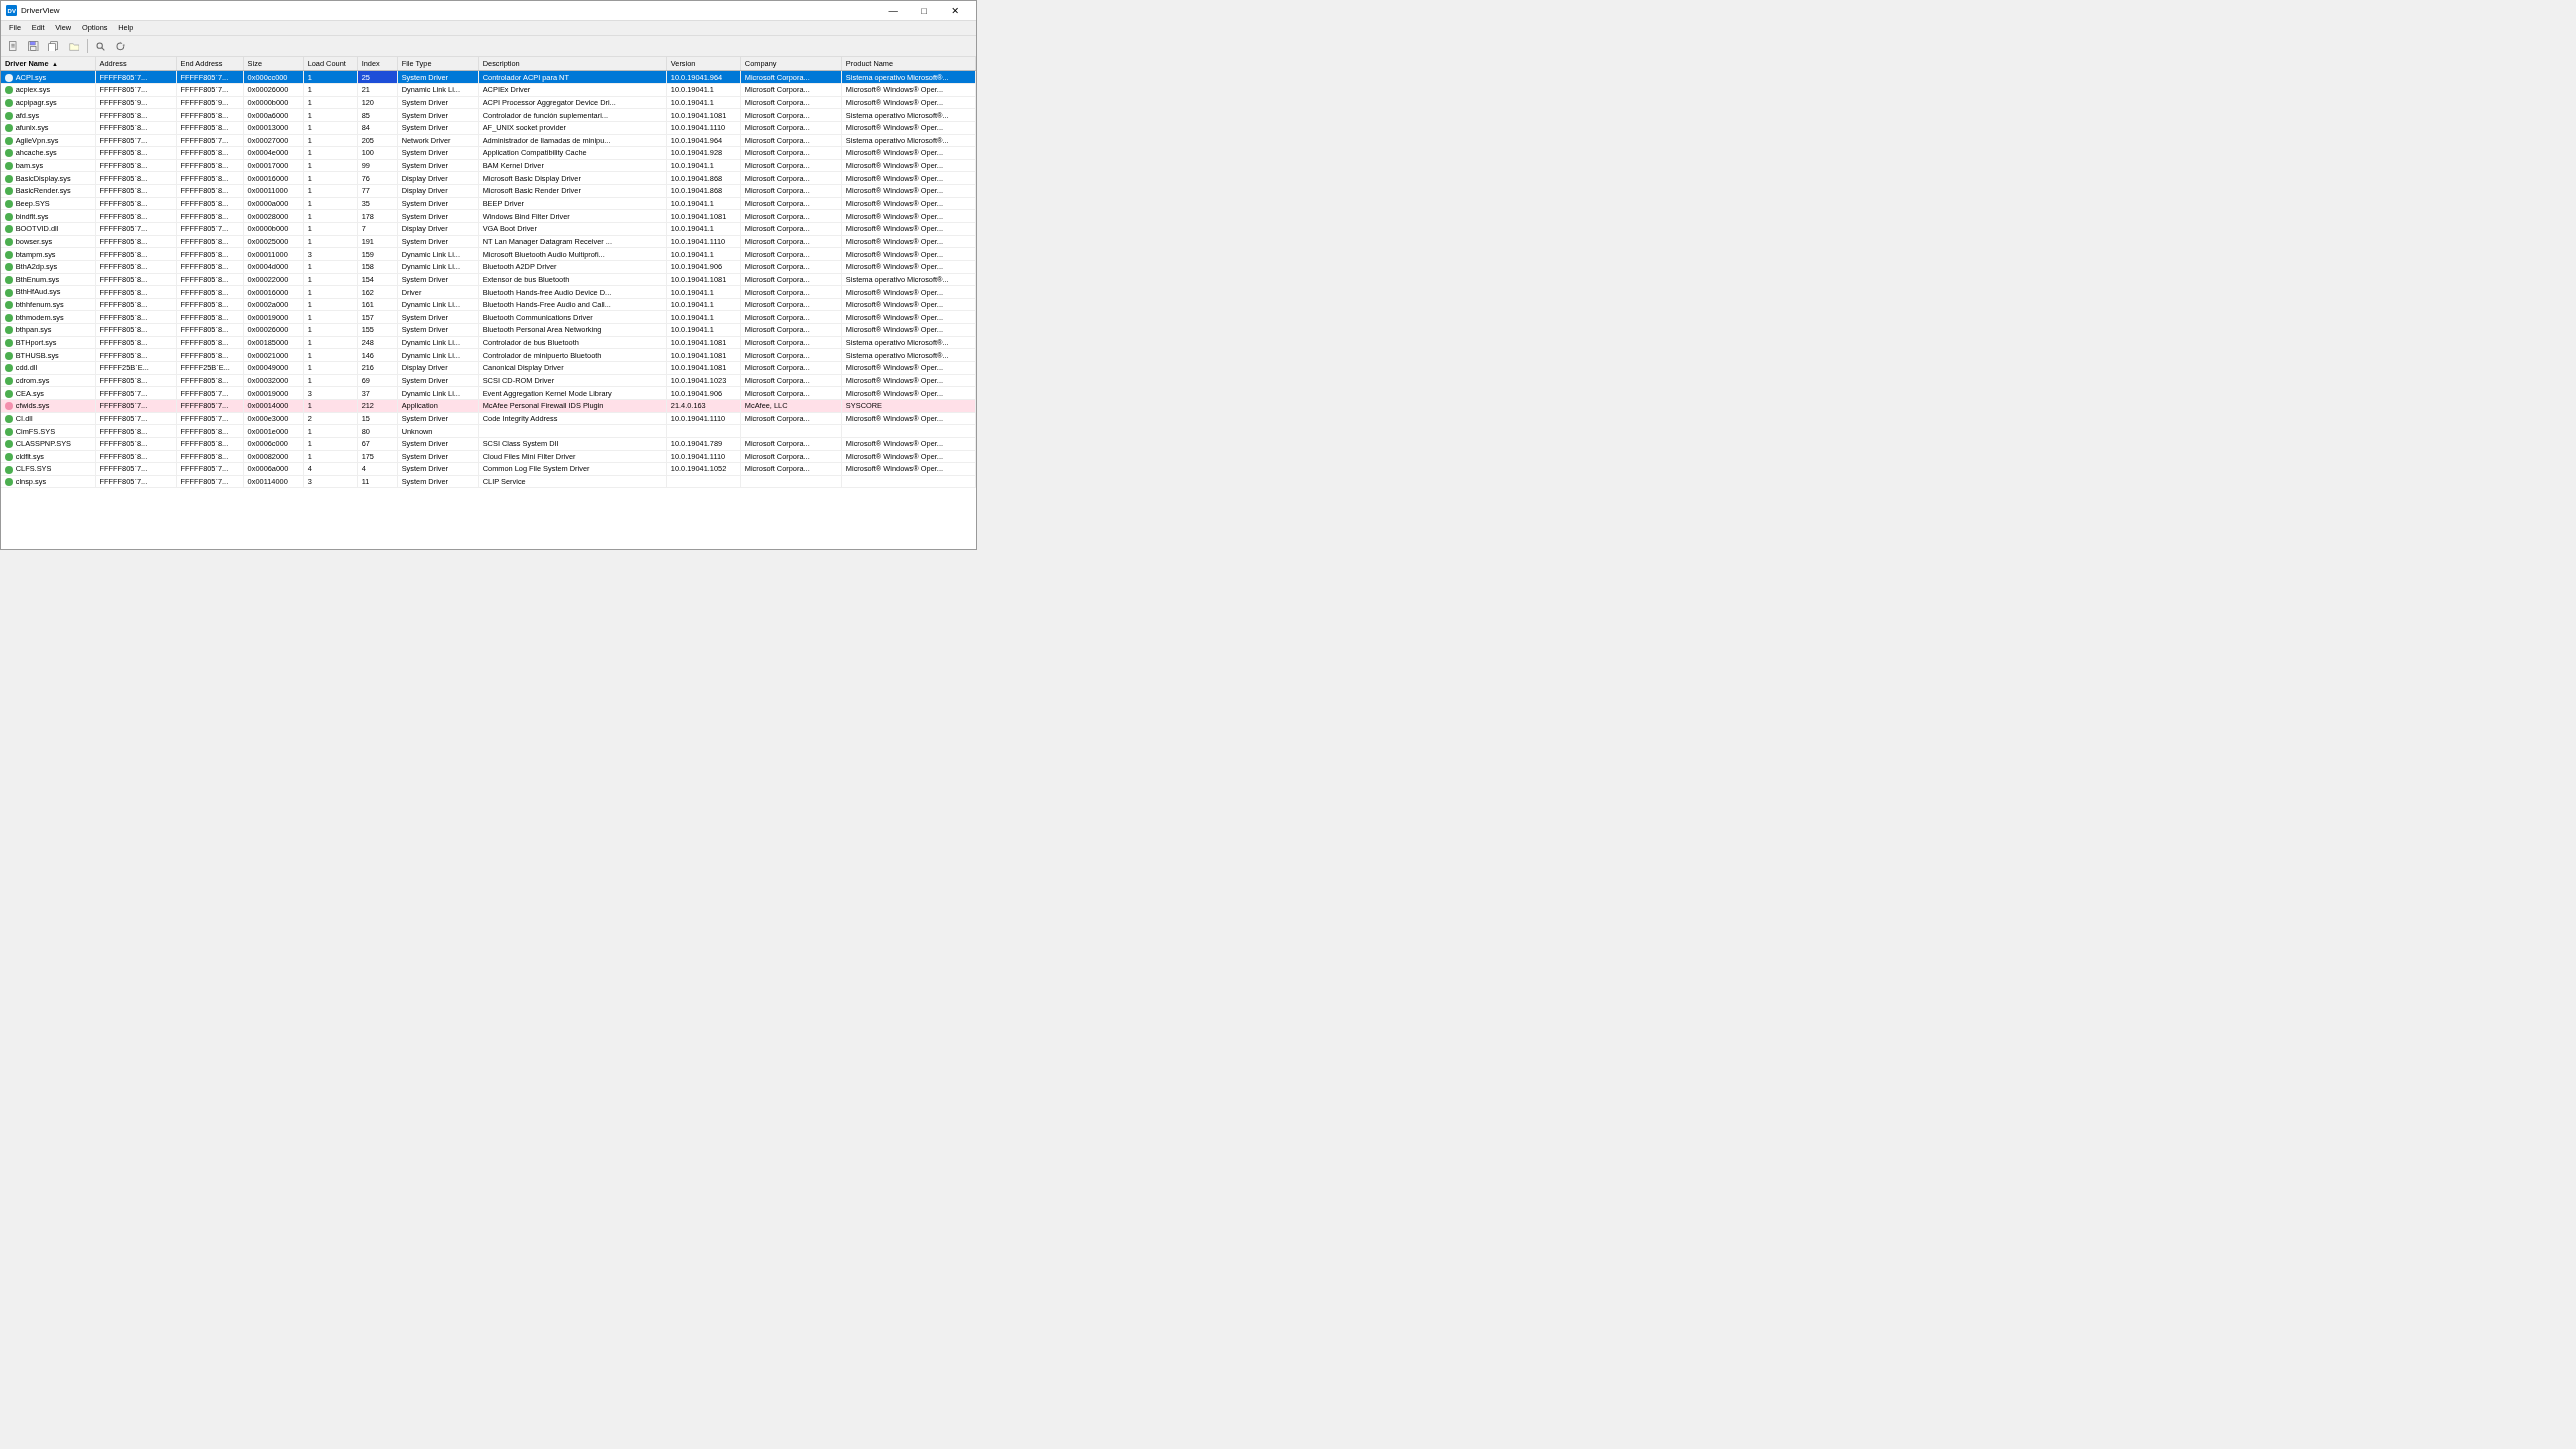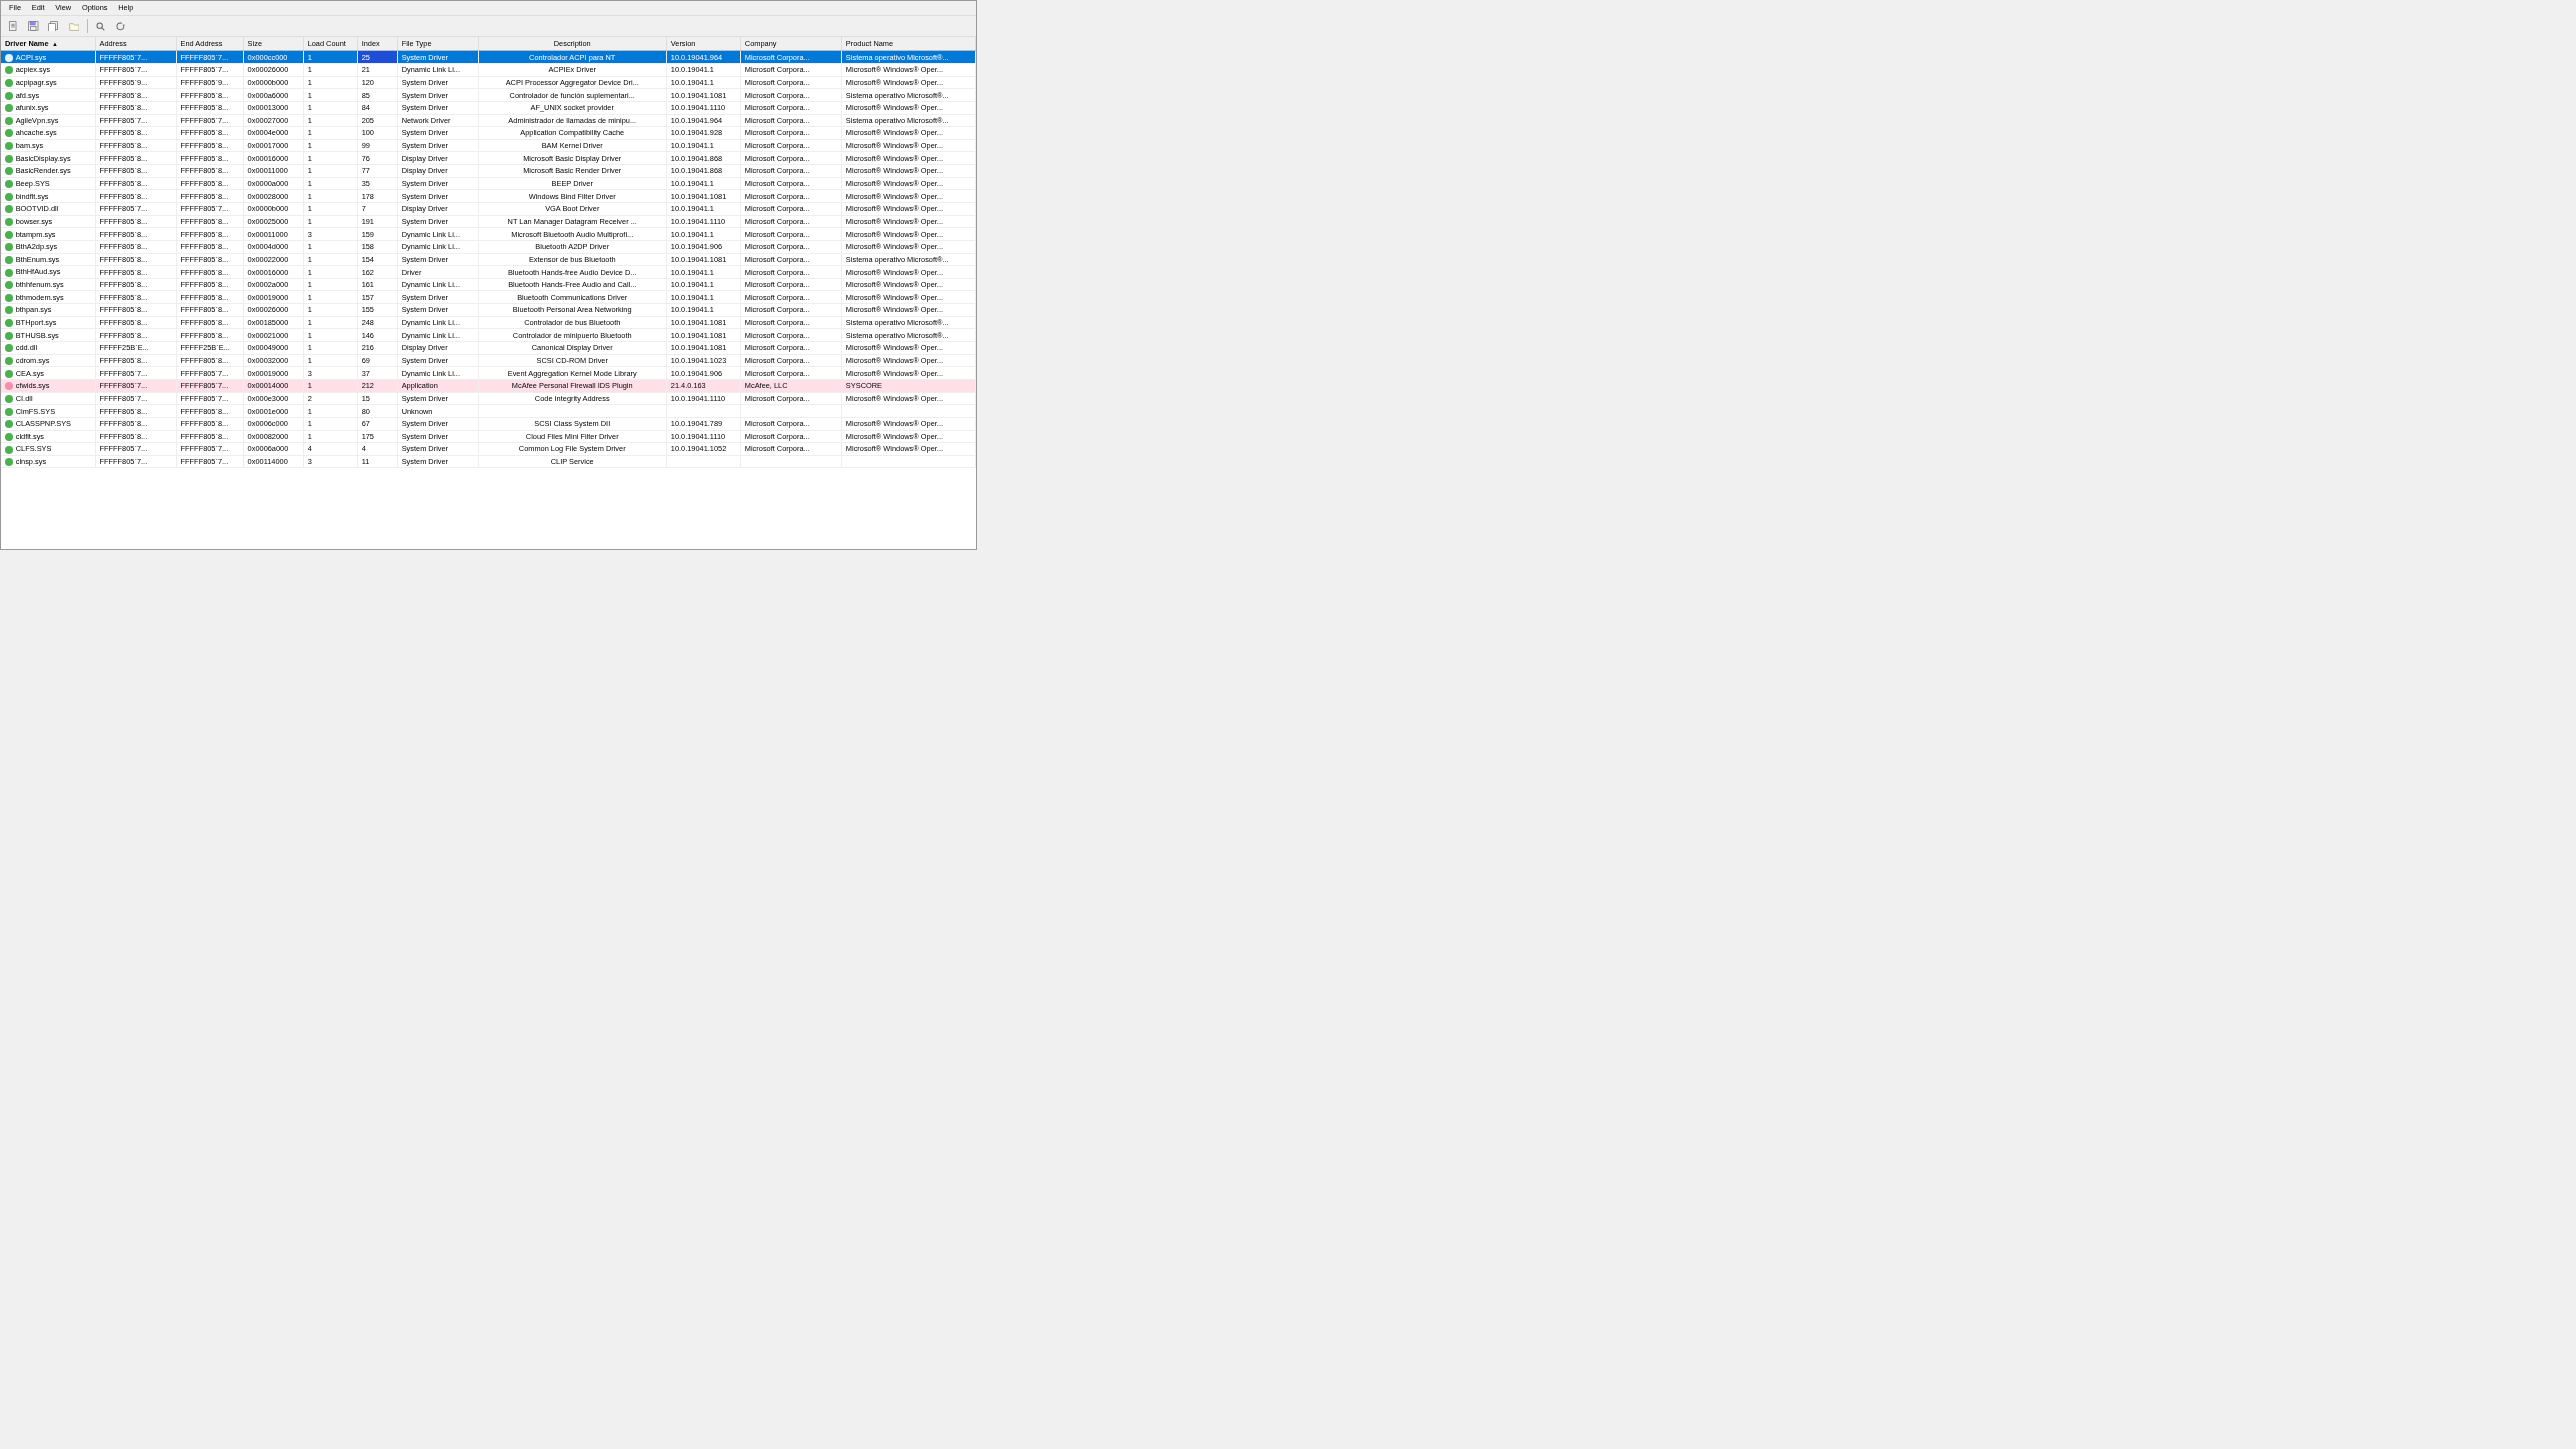--- a/index.html
+++ b/index.html
@@ -138,31 +138,42 @@
       flex-shrink: 0;
     }
     .row-icon.pink { background: #f48fad; }
     .col-name { width: 94px; }
     .col-address { width: 81px; }
     .col-endaddr { width: 67px; }
     .col-size { width: 60px; }
     .col-loadcount { width: 54px; }
     .col-index { width: 40px; }
     .col-filetype { width: 81px; }
-    .col-description { width: 188px; text-align: center; }
+    .col-description { width: 188px; }
     .col-version { width: 74px; }
     .col-company { width: 101px; }
     .col-product { width: 134px; }
     .sort-arrow { font-size: 6px; margin-left: 1.3px; }
   </style>
 </head>
 <body>
 
 <div class="window">
 
+  <div class="title-bar">
+    <div class="title-bar-icon">
+      <span style="color:#fff;font-size:6px;font-weight:bold;">DV</span>
+    </div>
+    <span class="title-bar-title">DriverView</span>
+    <div class="title-bar-buttons">
+      <button class="title-btn">—</button>
+      <button class="title-btn">□</button>
+      <button class="title-btn close">✕</button>
+    </div>
+  </div>
 
   <div class="menu-bar">
     <span class="menu-item">File</span>
     <span class="menu-item">Edit</span>
     <span class="menu-item">View</span>
     <span class="menu-item">Options</span>
     <span class="menu-item">Help</span>
   </div>
 
   <div class="toolbar">

